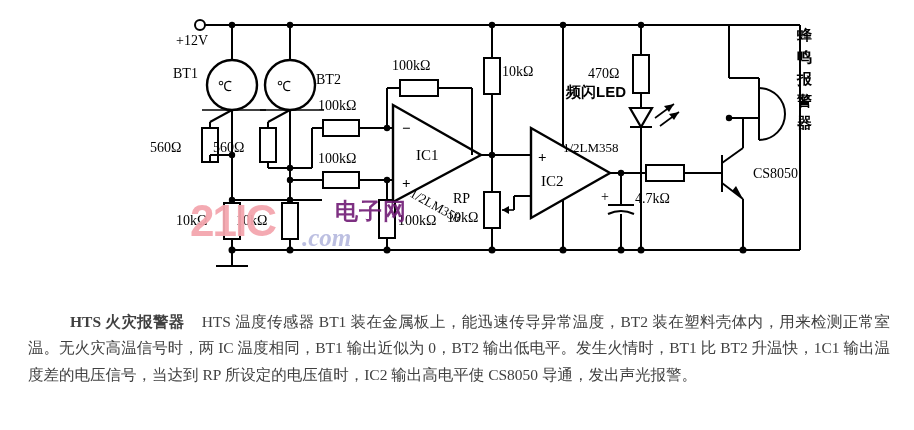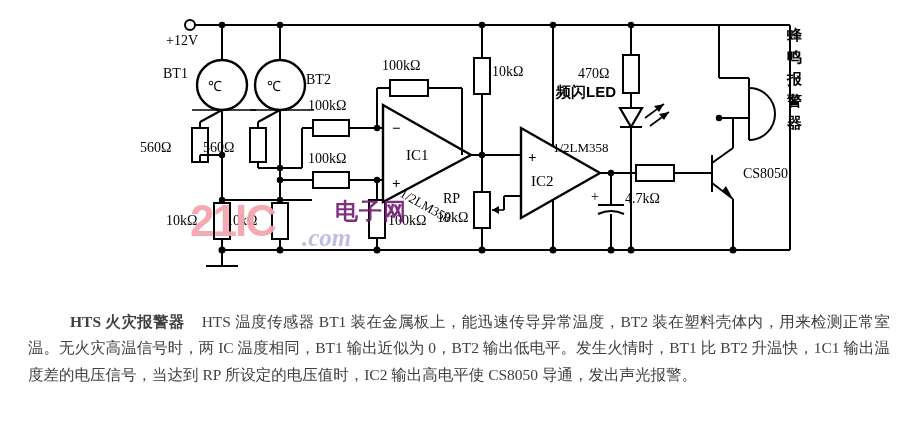--- a/index.html
+++ b/index.html
@@ -4,21 +4,21 @@
 <style>
   html,body{margin:0;padding:0;background:#ffffff;}
   body{
     width:914px;height:430px;position:relative;overflow:hidden;
     font-family:"Liberation Serif", serif;color:#000;
   }
 
   .sheet{position:absolute;left:0;top:0;width:914px;height:430px;}
 
   
-  .circuit{position:absolute;left:0;top:0;width:892px;height:290px;}
+  .circuit{position:absolute;left:10px;top:0;width:892px;height:290px;}
   .circuit svg{display:block;}
 
   
   .wm{position:absolute;pointer-events:none;user-select:none;}
   .wm-21ic{
     left:190px;top:196px;
     font-family:Liberation Sans, sans-serif;
     font-weight:bold;font-size:44px;letter-spacing:-2px;
     color:#f4a6ae;opacity:.95;
   }

